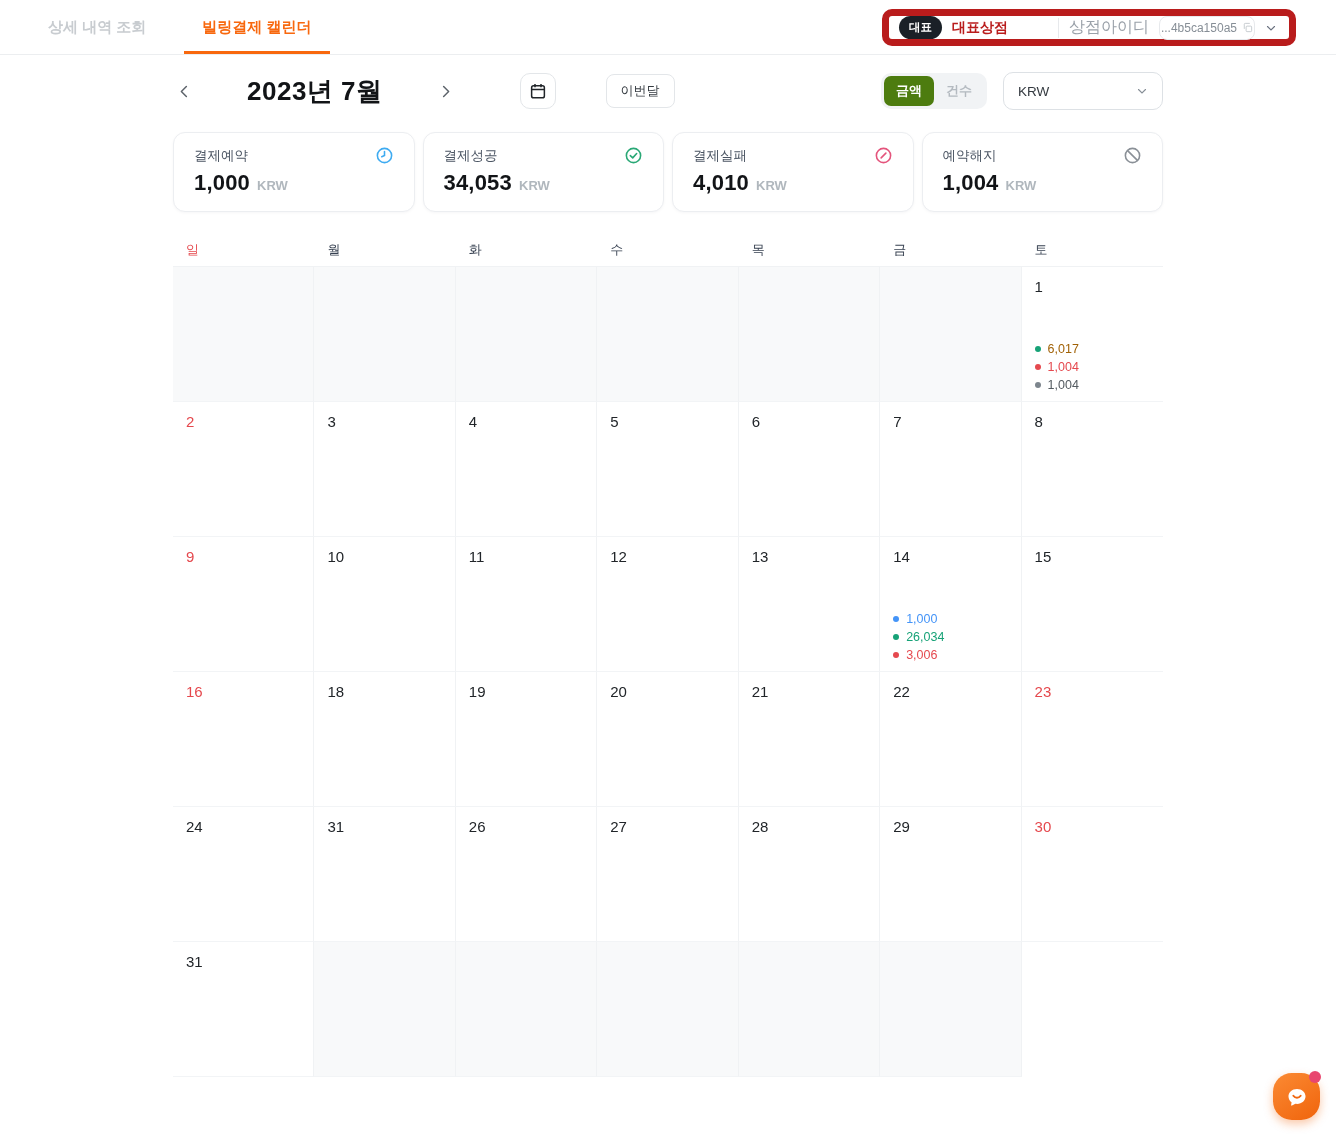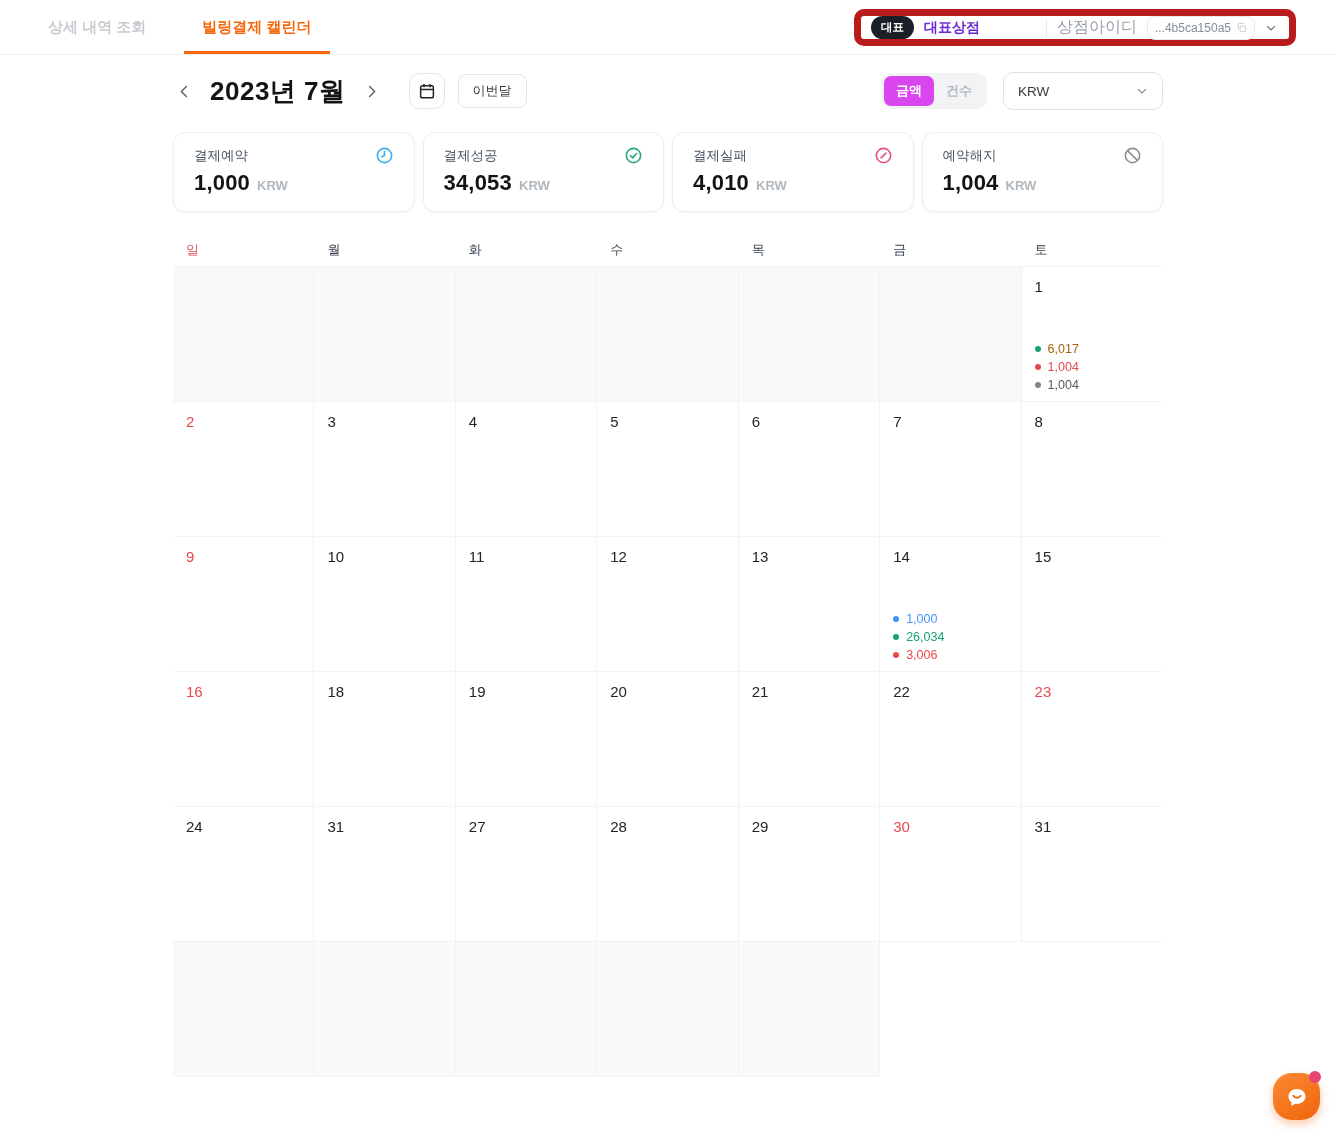--- a/index.html
+++ b/index.html
@@ -7,40 +7,40 @@
 
   
   .topbar { height:55px; border-bottom:1px solid #eceef0; display:flex; align-items:center; position:relative; background:#fff; }
   .tabs { display:flex; align-items:stretch; height:100%; padding-left:48px; gap:56px;text-align:center; }
   .tab { display:flex; align-items:center; font-size:15px; font-weight:700; color:#c8ccd0; cursor:pointer; position:relative; }
   .tab.active { color:#f8680e; }
   .tab.active::after { content:""; position:absolute; left:-18px; right:-18px; bottom:0; height:3px; background:#f8680e; }
 
   .store-select { position:absolute; right:40px; top:9px; height:37px; border:7px solid #b91c1c; border-radius:10px; display:flex; align-items:center; padding:0 12px 0 10px; gap:10px; background:#fff; cursor:pointer; }
   .store-badge { background:#1a2027; color:#fff; font-size:11.5px; font-weight:700; border-radius:13px; padding:4px 10px; }
-  .store-name { font-size:14px; font-weight:700; color:#6d28d9; margin-right:56px; }
+  .store-name { font-size:14px; font-weight:700; color:#b91c1c; margin-right:40px; }
   .store-divider { width:1px; height:20px; background:#e7e9ec; }
   .store-id-label { font-size:16px; color:#9aa1a9; }
-  .store-id-pill { border:1px solid #e7e9ec; border-radius:8px; padding:4px 7px; display:flex; align-items:center; gap:5px; font-size:12px; color:#868e96; }
+  .store-id-pill { border:1px solid #e7e9ec; border-radius:8px; padding:4px 1px; display:flex; align-items:center; gap:5px; font-size:12px; color:#868e96; }
   .chev { color:#6b7280; display:flex; align-items:center; }
 
   
   .content { width:990px; margin:0 auto; }
 
   .toolbar { margin-top:16px; display:flex; align-items:center; justify-content:space-between; height:40px; }
-  .tb-left { display:flex; align-items:center; }
+  .tb-left { display:flex; align-items:center;gap:37px; }
   .nav-arrow { background:none; border:none; cursor:pointer; color:#5c636a; display:flex; align-items:center; padding:4px; }
   .month-title { font-size:26px; font-weight:700; color:#121417; margin:0 14px; letter-spacing:.5px; }
   .icon-btn { width:36px; height:36px; border:1px solid #e3e6e9; border-radius:10px; background:#fff; margin-left:26px; display:flex; align-items:center; justify-content:center; cursor:pointer; color:#212529; }
   .this-month-btn { margin-left:13px; height:34px; padding:4px 14px; border:1px solid #e3e6e9; border-radius:8px; background:#fff; font-size:13px; color:#343a40; font-family:inherit; cursor:pointer; }
 
   .tb-right { display:flex; align-items:center; gap:16px; }
   .toggle { background:#f1f3f5; border-radius:10px; padding:3px; display:flex; align-items:center; }
   .toggle-btn { border:none; background:transparent; font-family:inherit; font-size:13px; font-weight:700; color:#b4bac0; padding:6px 12px; border-radius:7px; cursor:pointer; }
-  .toggle-btn.active { background:#d946ef; color:#fff; }
+  .toggle-btn.active { background:#4d7c0f; color:#fff; }
   .currency-select { width:160px; height:38px; border:1px solid #dde1e5; border-radius:10px; background:#fff; display:flex; align-items:center; justify-content:space-between; padding:0 14px; font-size:13.5px; font-weight:500; color:#343a40; cursor:pointer; }
 
   
   .cards { margin-top:21px; display:grid; grid-template-columns:repeat(4,1fr); gap:8px; }
   .card { background:#fff; border:1px solid #eceef1; border-radius:12px; padding:13px 20px 15px; box-shadow:0 1px 3px rgba(17,24,39,.04); }
   .card-top { display:flex; align-items:center; justify-content:space-between; }
   .card-label { font-size:13.5px; color:#4b5563; }
   .card-val-row { margin-top:5px; display:flex; align-items:baseline; gap:7px; }
   .card-value { font-size:22px; font-weight:700; color:#121417; letter-spacing:.2px; }
   .card-unit { font-size:13px; font-weight:700; color:#b0b7bd; }
@@ -298,20 +298,23 @@
         <div class="cell">
           <span class="daynum sun">23</span>
         </div>
         <div class="cell">
           <span class="daynum">24</span>
         </div>
         <div class="cell">
           <span class="daynum">31</span>
         </div>
         <div class="cell">
+          <span class="daynum">26</span>
+        </div>
+        <div class="cell">
           <span class="daynum">27</span>
         </div>
         <div class="cell">
           <span class="daynum">28</span>
         </div>
         <div class="cell">
           <span class="daynum">29</span>
         </div>
         <div class="cell">
           <span class="daynum sun">30</span>

